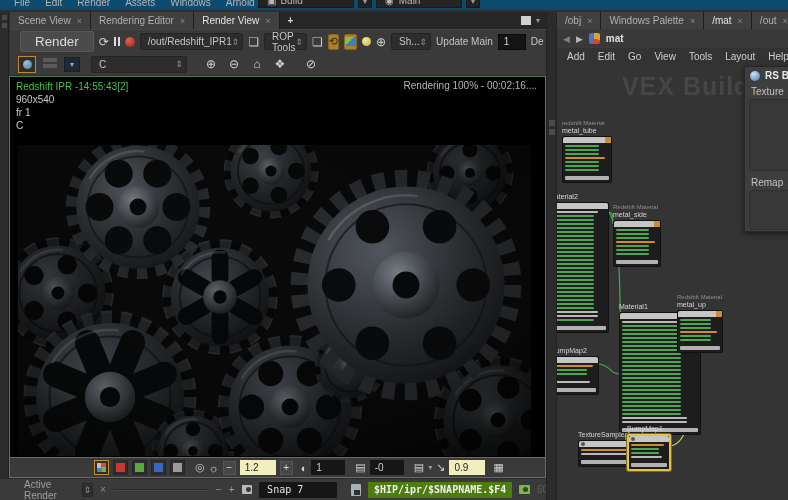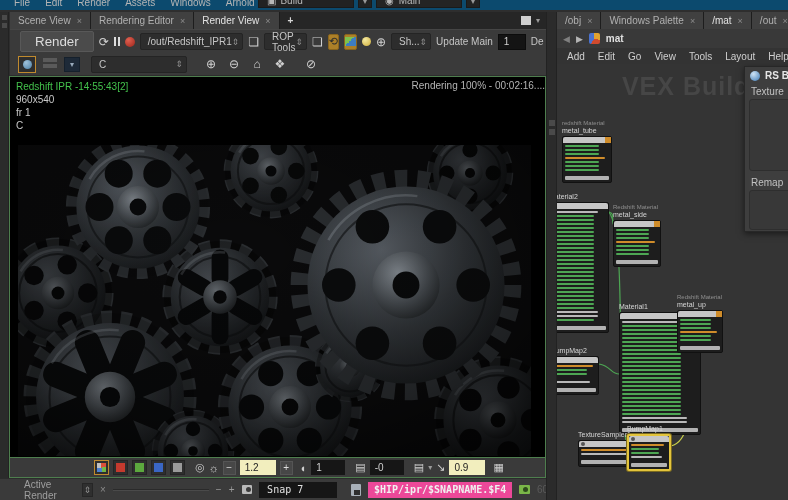--- a/index.html
+++ b/index.html
@@ -45,21 +45,21 @@
   .circ-blue { width:9px; height:9px; border-radius:50%; background:radial-gradient(circle at 35% 30%, #9fc0d8, #4a7fa5); }
   .stack-icon { width:14px; height:12px; background:linear-gradient(#5a5a5a 0 4px, #3a3a3a 4px 6px, #5a5a5a 6px 10px, #3a3a3a 10px 12px); }
   .dd-dark { width:16px; height:15px; background:#1e2a38; border:1px solid #15202c; color:#9ab; font-size:8px; display:flex; align-items:center; justify-content:center; }
 
   
   .vframe { position:absolute; left:9px; top:76px; width:537px; height:402px; border:1px solid #4e7e4e; background:#000; }
   .viewport { position:absolute; left:0; top:0; width:535px; height:380px; background:#000; }
   .vp-info { position:absolute; left:6px; top:3px; line-height:13px; }
   .vp-title { color:#43c24c; }
   .vp-line { color:#c9c9c9; }
-  .vp-progress { position:absolute; right:0; top:3px; color:#b5b5b5;padding-left:20px; }
+  .vp-progress { position:absolute; right:8px; top:3px; color:#b5b5b5;padding-left:20px; }
   .render-img { position:absolute; left:8px; top:68px; width:513px; height:311px; }
 
   
   .adjustbar { position:absolute; left:0; bottom:0; width:535px; height:20px; background:#3a3a3a; border-top:1px solid #4e7e4e; display:flex; align-items:center; gap:4px; padding-left:84px; }
   .chan { width:15px; height:15px; background:#2e2e2e; border:1px solid #252525; display:flex; align-items:center; justify-content:center; }
   .chan.sel { border:1px solid #c08a2e; }
   .chan i { display:block; width:9px; height:9px; }
   .chan .rgb { background:conic-gradient(#d94f3a 0 25%, #74b844 25% 50%, #4a7fd0 50% 75%, #c0c0c0 75% 100%); }
   .chan .r { background:#c43a2e; } .chan .g { background:#5ca83e; } .chan .b { background:#3a66c4; } .chan .a { background:#9a9a9a; }
   .mini-btn { width:13px; height:14px; background:#474747; border:1px solid #555; color:#ddd; display:flex; align-items:center; justify-content:center; }
@@ -69,21 +69,21 @@
 
   
   .statusbar { position:absolute; left:0; top:478px; width:556px; height:22px; background:#3a3a3a; border-top:1px solid #2c2c2c; display:flex; align-items:center; gap:7px; padding-left:24px; color:#9f9f9f; }
   .stepper-box { background:#2f2f2f; border:1px solid #262626; width:13px; height:14px; display:flex; align-items:center; justify-content:center; color:#8f8f8f; font-size:9px; }
   .slider-track { width:118px; height:2px; background:#2a2a2a; border-bottom:1px solid #4a4a4a; }
   .cam-icon { width:13px; height:9px; background:#b9b9b9; border-radius:1px; position:relative; }
   .cam-icon:after { content:""; position:absolute; left:4px; top:2px; width:5px; height:5px; border-radius:50%; background:#3a3a3a; }
   .cam-icon.green { background:#7ab648; }
   .cam-icon.green:after { background:#2e4a1c; }
   .snap-field { background:#161616; color:#e0e0e0; height:16px; display:flex; align-items:center; padding:0 8px; min-width:78px; font-family:"DejaVu Sans Mono", monospace; }
-  .path-field { background:#ec4899; color:#f0f0f0; height:16px; display:flex; align-items:center; padding:4px 6px; font-family:"DejaVu Sans Mono", monospace; font-weight:bold; font-size:10px; }
+  .path-field { background:#4d7c0f; color:#f0f0f0; height:16px; display:flex; align-items:center; padding:4px 6px; font-family:"DejaVu Sans Mono", monospace; font-weight:bold; font-size:10px; }
   .save-icon { width:12px; height:12px; background:#a8b0b8; border-radius:1px; position:relative; }
   .save-icon:after { content:""; position:absolute; left:3px; bottom:1px; width:6px; height:5px; background:#2e2e2e; }
   .fps-dim { color:#5a5a5a; }
 
   
   .divider { position:absolute; left:546px; top:12px; width:11px; height:488px; background:#2b2b2b; border-left:1px solid #222; border-right:1px solid #222; }
   .divider .strip-dot { width:6px; height:6px; }
 
   
   .navrow { position:absolute; left:557px; top:29px; width:231px; height:19px; background:#393939; display:flex; align-items:center; gap:6px; padding:0 6px; }

